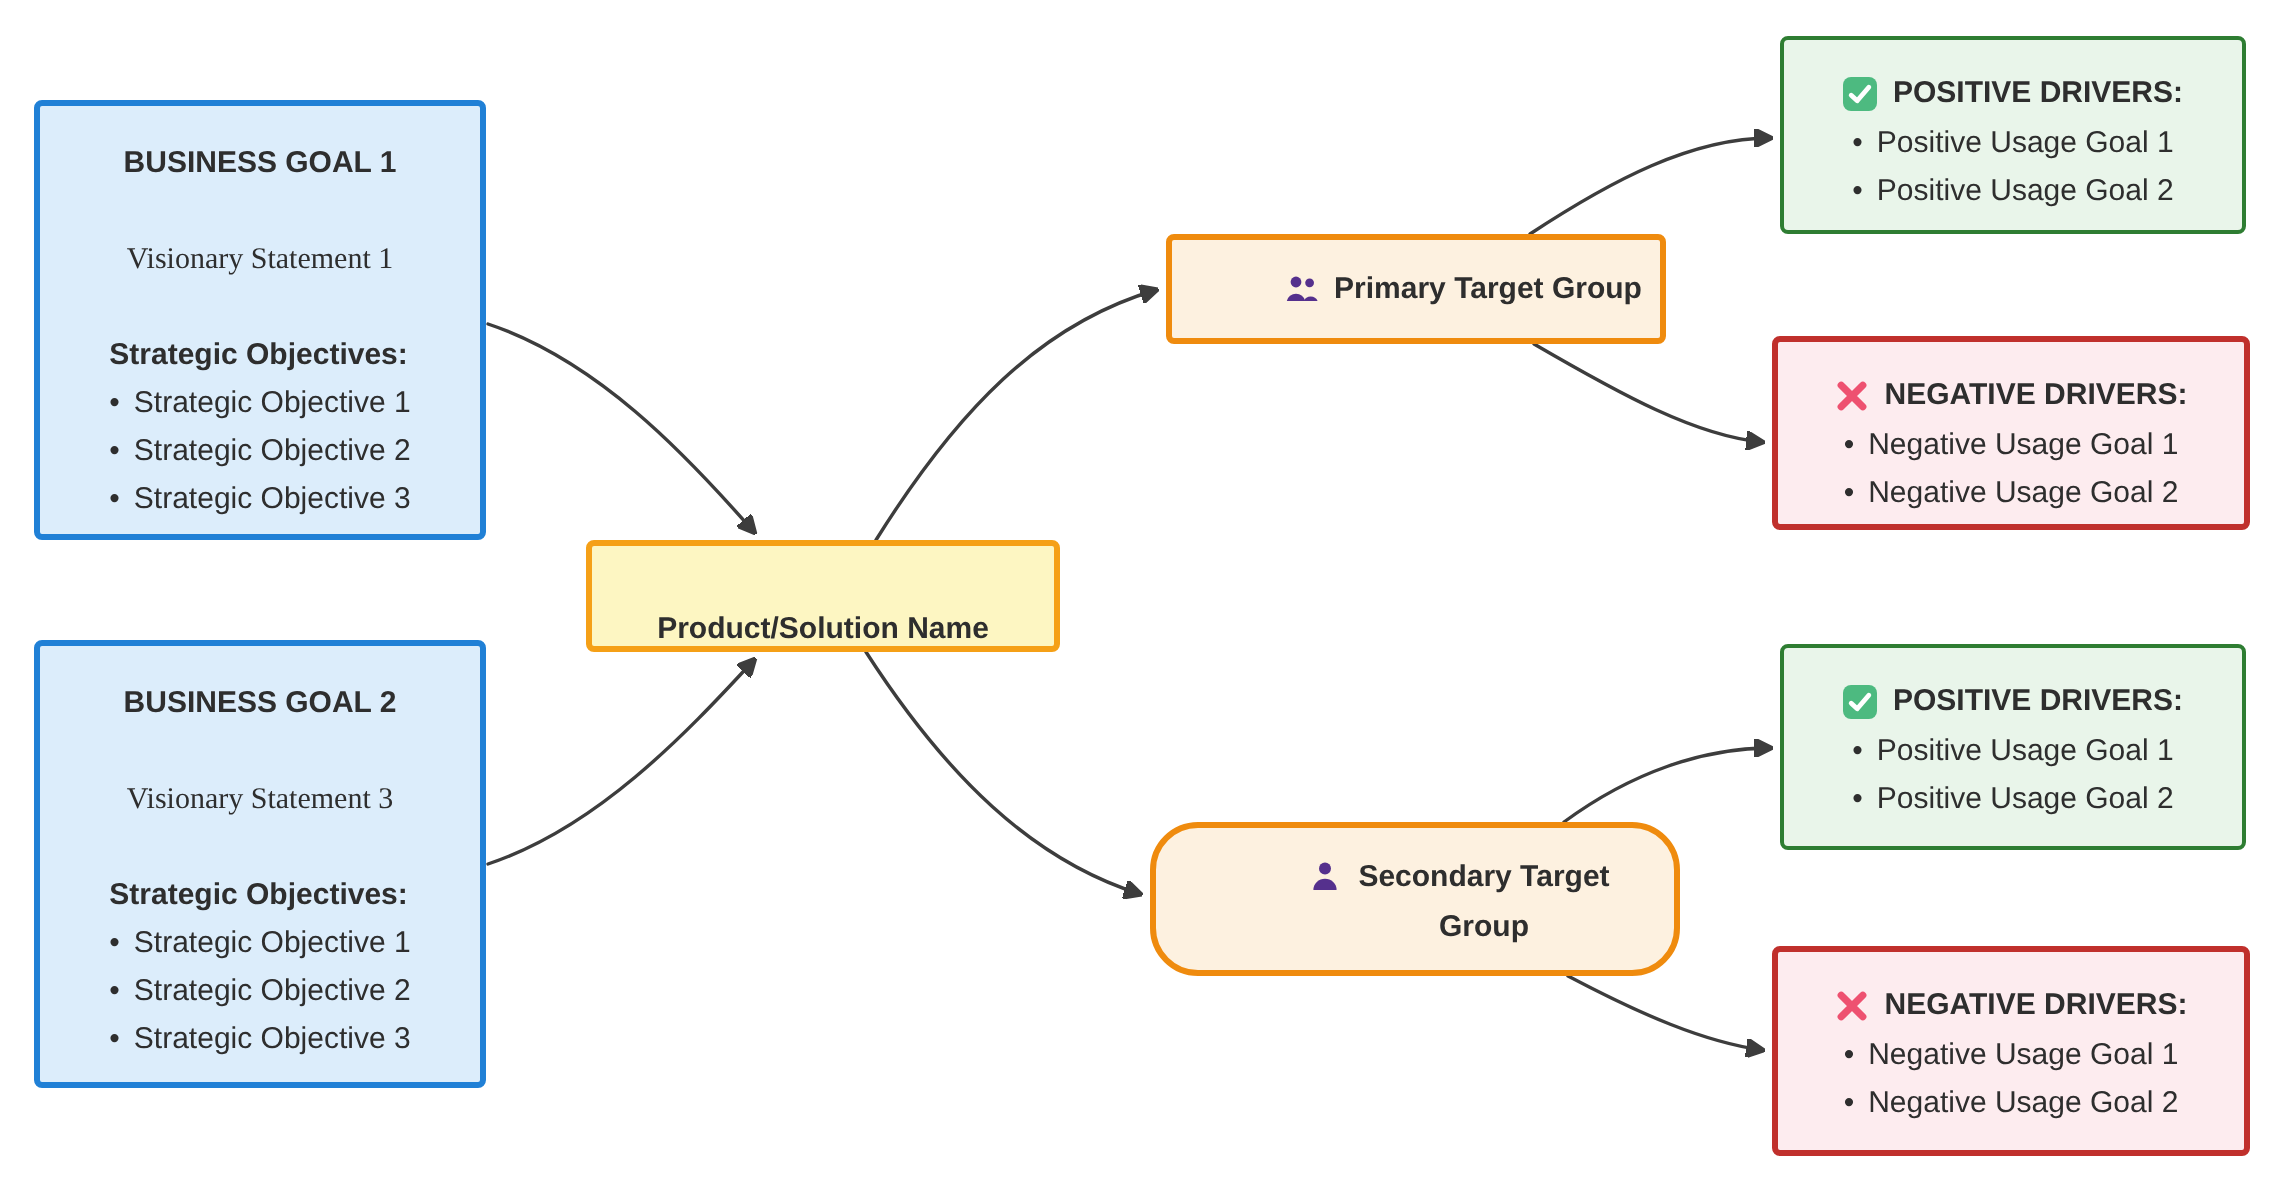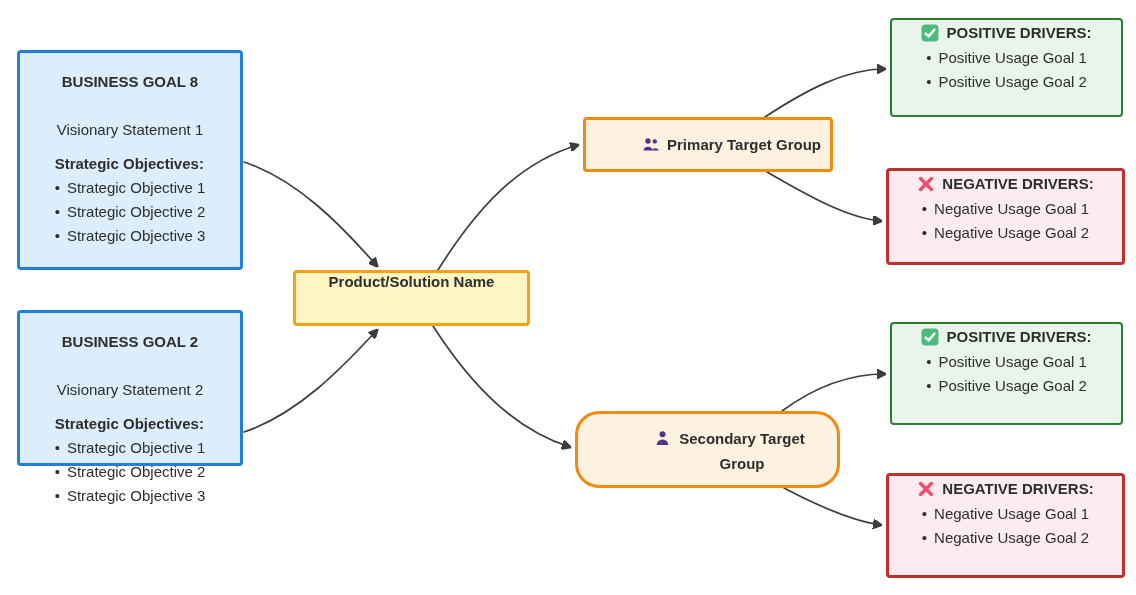--- a/index.html
+++ b/index.html
@@ -14,45 +14,45 @@
   .edges .arrowhead{fill:var(--edge,#3d3d3d);}
 
   .node{position:absolute;z-index:2;box-sizing:border-box;border-radius:4px;}
 
   
   .goal-node{
     background:var(--goal_fill,#dcedfb);border:3px solid var(--goal_border,#2080d6);
     text-align:center;padding-top:17px;
   }
   .goal-title{font-weight:bold;line-height:24px;}
-  .goal-vision{line-height:24px;margin-top:24px;}
-  .goal-objectives{margin-top:10px;display:inline-block;text-align:left;}
+  .goal-vision{line-height:24px;margin-top:24px;font-family:Liberation Serif, serif;}
+  .goal-objectives{margin-top:24px;display:inline-block;text-align:left;}
   .obj-label{font-weight:bold;line-height:24px;}
   ul.bullets{list-style:none;margin:0;padding:0;}
   .bullets li{line-height:24px;}
   .bullets li::before{content:"•";margin-right:7px;}
 
   
   .product-node{
     background:var(--product_fill,#fdf6c2);border:3px solid var(--product_border,#f5a017);
-    display:flex;align-items:flex-start;justify-content:center;font-weight:bold;
+    display:flex;align-items:flex-end;justify-content:center;font-weight:bold;
   }
 
   
   .group-node{
     background:var(--group_fill,#fdf1e0);border:3px solid var(--group_border,#ef8b0e);
     display:flex;justify-content:center;font-weight:bold;gap:8px;padding-left:48px;
   }
   .group-node.primary{align-items:center;}
   .group-node.secondary{align-items:flex-start;padding-top:12px;}
   .group-node.secondary .icon{margin-top:5px;}
   .group-node.secondary .group-label{max-width:130px;text-align:center;line-height:25px;}
 
   
-  .driver{padding-top:1px;text-align:center;}
+  .driver{padding-top:15px;text-align:center;}
   .driver.positive{background:var(--positive_fill,#e9f5ea);border:2px solid var(--positive_border,#2e7d32);}
   .driver.negative{background:var(--negative_fill,#fdecef);border:3px solid var(--negative_border,#c0302c);text-decoration:underline;}
   .driver-inner{display:inline-block;text-align:left;}
   .driver-title-row{display:flex;align-items:center;gap:7px;font-weight:bold;line-height:24px;}
   .driver .bullets{margin-top:1px;text-align:center;}
 
   
   .icon{display:inline-flex;flex:none;}
   .icon-purple{color:var(--icon_purple,#55308d);}
   .check-rect{fill:var(--icon_check_green,#4dba80);}
@@ -74,35 +74,35 @@
     <path d="M244,432 C298,414 342,368 377,330" marker-end="url(#arrow)"></path>
     <path d="M438,270 C478,206 520,162 578,145" marker-end="url(#arrow)"></path>
     <path d="M433,326 C473,388 516,430 570,447" marker-end="url(#arrow)"></path>
     <path d="M765,117 C806,90 846,69 885,69" marker-end="url(#arrow)"></path>
     <path d="M767,172 C810,197 848,218 881,221" marker-end="url(#arrow)"></path>
     <path d="M782,411 C816,386 852,374 885,374" marker-end="url(#arrow)"></path>
     <path d="M784,488 C820,507 852,521 881,525" marker-end="url(#arrow)"></path>
   </svg>
 
   <div class="node goal-node" style="left:17px;top:50px;width:226px;height:220px;">
-    <div class="goal-title">BUSINESS GOAL 8</div>
+    <div class="goal-title">BUSINESS GOAL 1</div>
     <div class="goal-vision">Visionary Statement 1</div>
     <div class="goal-objectives">
       <div class="obj-label">Strategic Objectives:</div>
       <ul class="bullets">
         <li>Strategic Objective 1</li>
         <li>Strategic Objective 2</li>
         <li>Strategic Objective 3</li>
       </ul>
     </div>
   </div>
 
-  <div class="node goal-node" style="left:17px;top:310px;width:226px;height:156px;">
+  <div class="node goal-node" style="left:17px;top:320px;width:226px;height:224px;">
     <div class="goal-title">BUSINESS GOAL 2</div>
-    <div class="goal-vision">Visionary Statement 2</div>
+    <div class="goal-vision">Visionary Statement 3</div>
     <div class="goal-objectives">
       <div class="obj-label">Strategic Objectives:</div>
       <ul class="bullets">
         <li>Strategic Objective 1</li>
         <li>Strategic Objective 2</li>
         <li>Strategic Objective 3</li>
       </ul>
     </div>
   </div>
 

